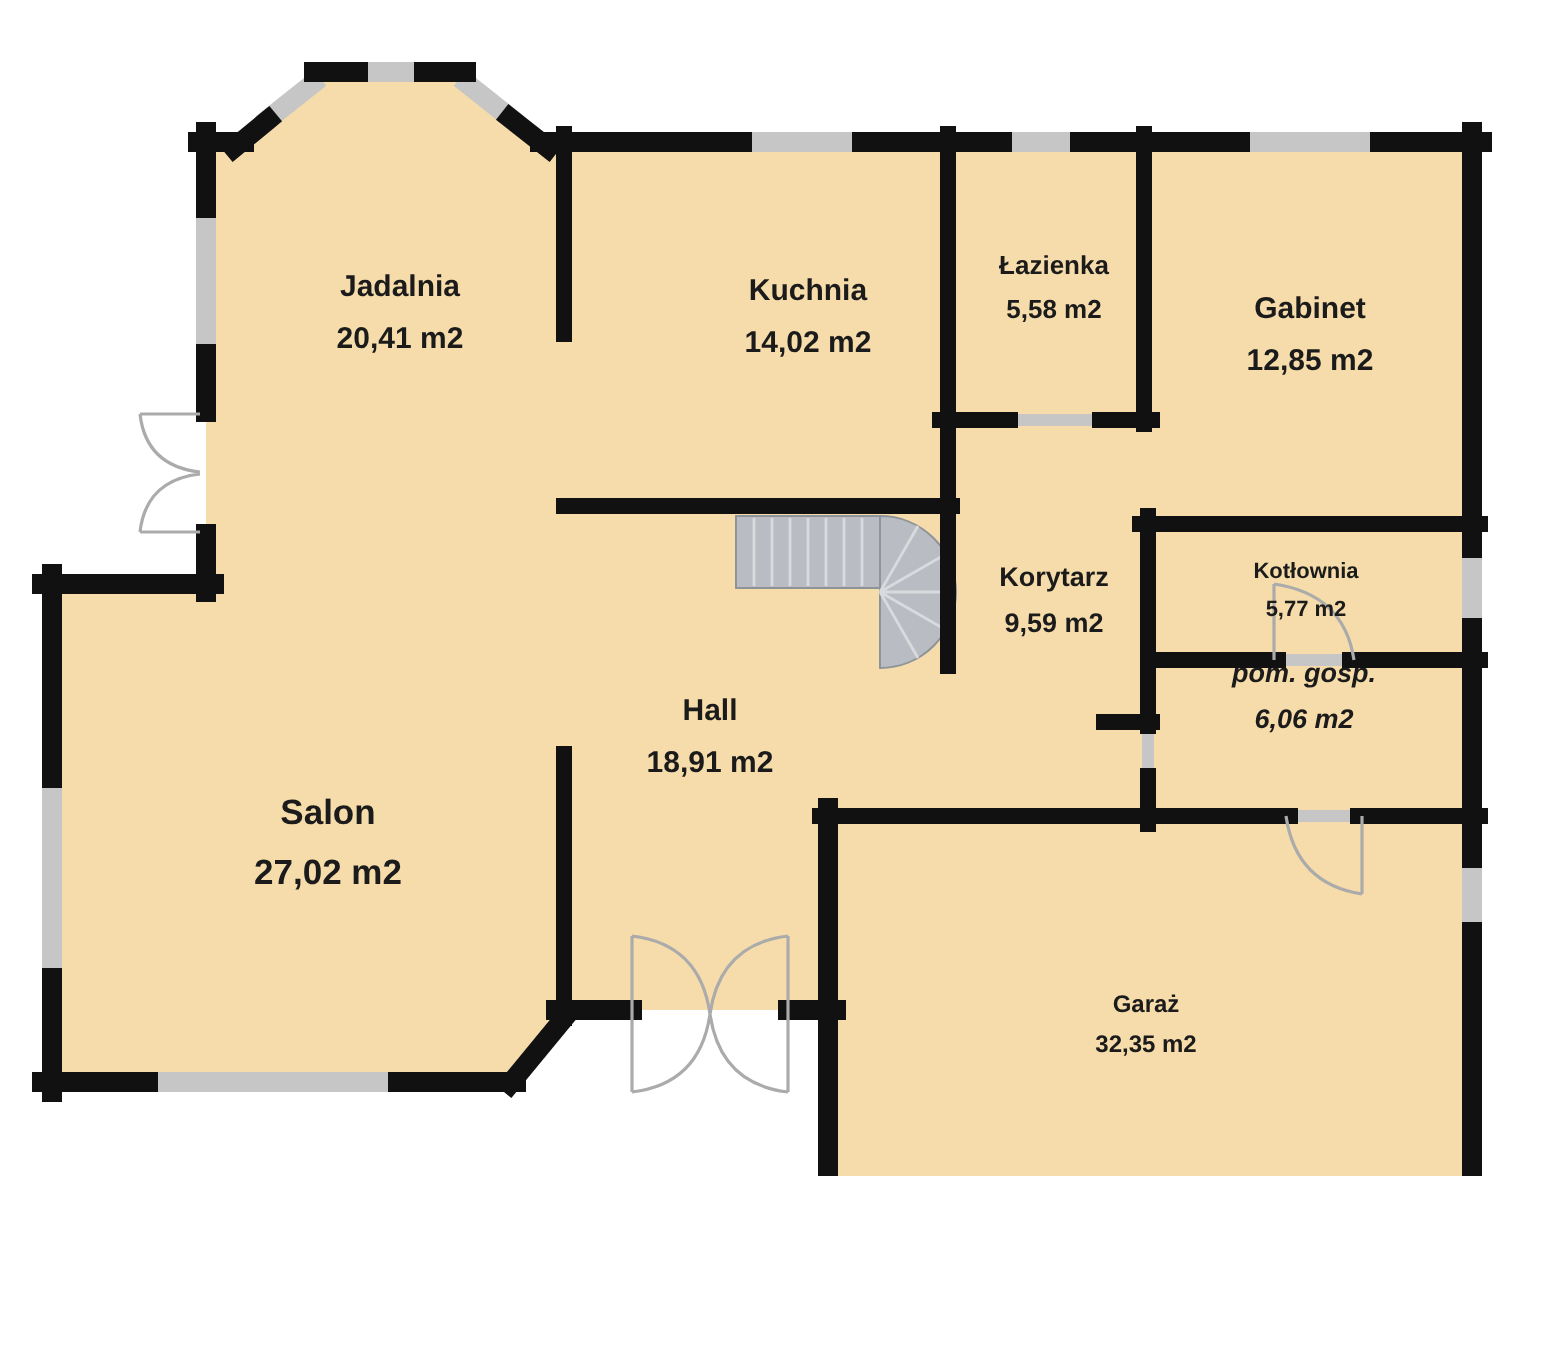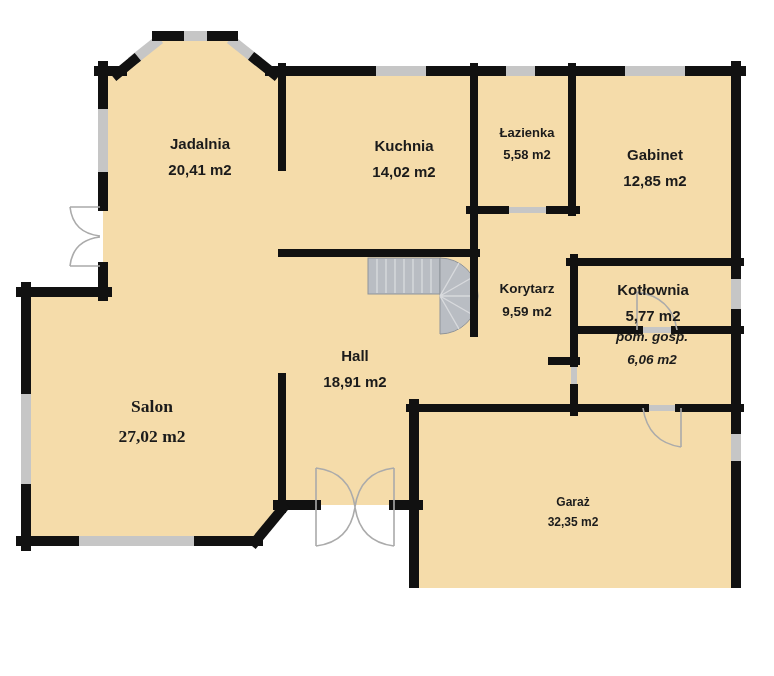--- a/index.html
+++ b/index.html
@@ -130,37 +130,37 @@
       <span>14,02 m2</span>
     </div>
     <div class="room-label" style="left: 527px; top: 122px; font-size: 13px;">
       <span>Łazienka</span>
       <span>5,58 m2</span>
     </div>
     <div class="room-label" style="left: 655px; top: 142px; font-size: 15px;">
       <span>Gabinet</span>
       <span>12,85 m2</span>
     </div>
-    <div class="room-label" style="left: 653px; top: 277px; font-size: 15px;">
+    <div class="room-label" style="left: 653px; top: 277px; font-size: 11px;">
       <span>Kotłownia</span>
       <span>5,77 m2</span>
     </div>
     <div class="room-label" style="left: 527px; top: 278px; font-size: 13.5px;">
       <span>Korytarz</span>
       <span>9,59 m2</span>
     </div>
     <div class="room-label" style="left: 652px; top: 326px; font-size: 13.5px; font-style: italic;">
       <span>pom. gosp.</span>
       <span>6,06 m2</span>
     </div>
     <div class="room-label" style="left: 355px; top: 343px; font-size: 15px;">
       <span>Hall</span>
       <span>18,91 m2</span>
     </div>
-    <div class="room-label" style="left: 152px; top: 392px; font-size: 17.5px; font-family: Liberation Serif, serif;">
+    <div class="room-label" style="left: 164px; top: 392px; font-size: 17.5px;">
       <span>Salon</span>
       <span>27,02 m2</span>
     </div>
     <div class="room-label" style="left: 573px; top: 492px; font-size: 12px;">
       <span>Garaż</span>
       <span>32,35 m2</span>
     </div>
   </div>
 
 </body></html>

